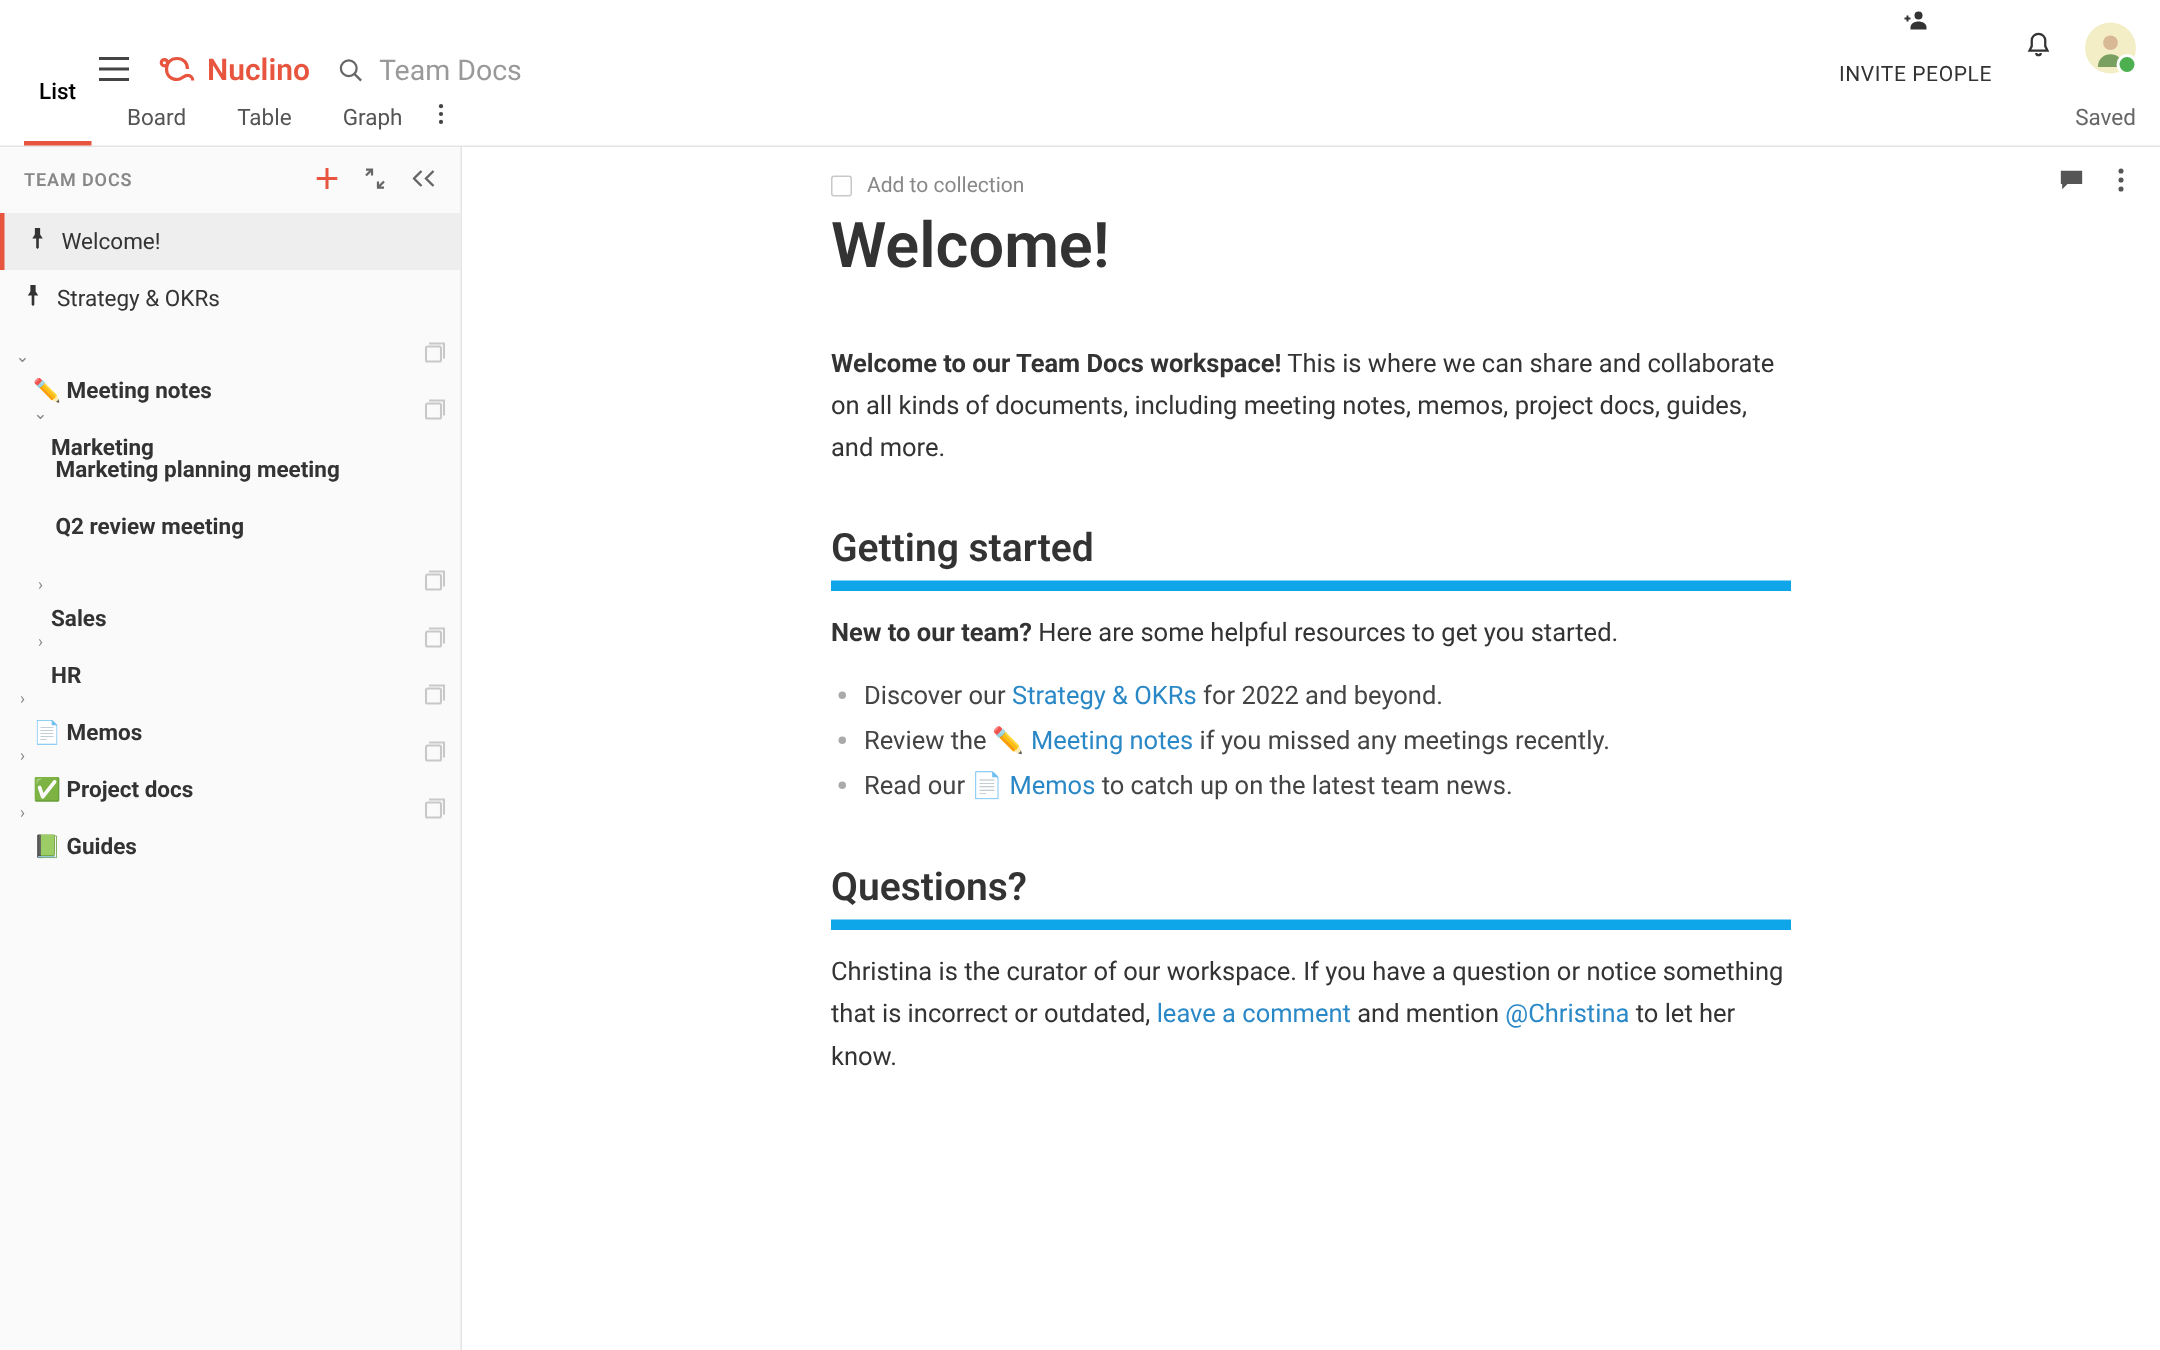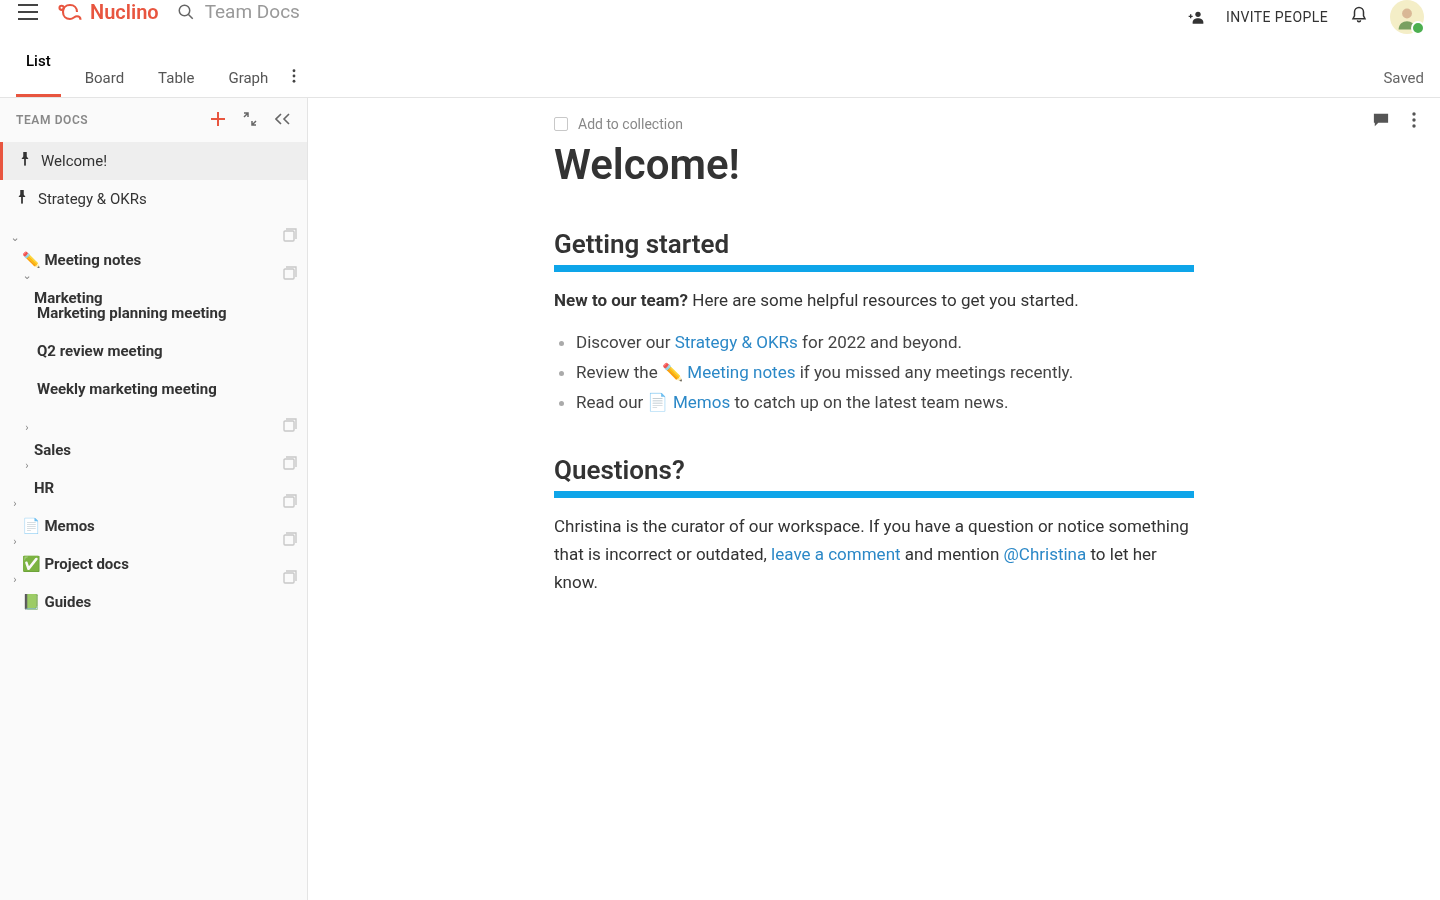--- a/index.html
+++ b/index.html
@@ -1,28 +1,28 @@
 <!DOCTYPE html>
 <html><head>
 <meta charset="utf-8">
 <style>
 * { margin:0; padding:0; box-sizing:border-box; font-family:-apple-system,BlinkMacSystemFont,"Segoe UI",Roboto,sans-serif; }
 body { width:1440px; height:900px; overflow:hidden; background:#fff; color:#222; }
 
 
-.topbar { height:58px; display:flex; align-items:flex-start; padding:0 16px; }
+.topbar { height:58px; display:flex; align-items:flex-end; padding:0 16px;margin-left:48px; }
 .hamburger { width:24px; height:24px; display:flex; align-items:center; justify-content:center; margin-right:16px; cursor:pointer; }
 .logo { display:flex; align-items:center; color:#e8553f; font-weight:600; font-size:20px; margin-right:18px; }
 .logo svg { margin-right:6px; }
 .search-wrap { display:flex; align-items:center; color:#999; }
 .search-wrap svg { margin-right:10px; }
 .search-input { border:none; outline:none; font-size:19px; color:#888; background:transparent; width:300px; }
 .search-input::placeholder { color:#999; }
 .top-right { margin-left:auto; display:flex; align-items:center; gap:22px; }
-.invite { display:flex; align-items:center; gap:22px; font-size:14px; letter-spacing:0.4px; color:#333; cursor:pointer; }
+.invite { display:flex; align-items:center; gap:22px; font-size:14px; letter-spacing:0.4px; color:#333; cursor:pointer;flex-direction:column; }
 .bell { cursor:pointer; color:#333;}
 .avatar { width:34px; height:34px; border-radius:50%; background:#f4eec7; position:relative; display:flex; align-items:center; justify-content:center; overflow:visible; cursor:pointer; }
 .avatar::after{content:'';position:absolute;right:-1px;bottom:-1px;width:10px;height:10px;border-radius:50%;background:#4caf50;border:2px solid #fff;}
 .avatar svg{width:28px;height:28px;}
 
 
 .tabsrow { height:40px; display:flex; align-items:flex-end; padding:0 16px; border-bottom:1px solid #e4e4e4; }
 .tab { padding:0 10px 10px 10px; font-size:15px; color:#555; cursor:pointer; margin-right:14px; }
 .tab.active { color:#000; border-bottom:3px solid #e8553f; padding-bottom:24px; font-weight:500;}
 .tab-menu { cursor:pointer; padding-bottom:10px; color:#444;}
@@ -178,23 +178,20 @@
             <path d="M3 1h10v10"></path>
           </svg></span>
     </div>
 
     <div class="tree-item ind-2">
       <span class="lbl">Marketing planning meeting</span>
     </div>
     <div class="tree-item ind-2">
       <span class="lbl">Q2 review meeting</span>
     </div>
-    <div class="tree-item ind-2">
-      <span class="lbl">Weekly marketing meeting</span>
-    </div>
 
     <div class="tree-item ind-1 bold">
       <span class="chev">›</span>
       <span class="lbl">Sales</span>
       <span class="endico"><svg width="14" height="14" viewBox="0 0 14 14" fill="none" stroke="#c8c8c8" stroke-width="1.4">
             <rect x="1" y="3" width="10" height="10" rx="1"></rect>
             <path d="M3 1h10v10"></path>
           </svg></span>
     </div>
     <div class="tree-item ind-1 bold">
@@ -243,20 +240,21 @@
             <circle cx="2" cy="14" r="1.7"></circle>
           </svg></span>
     </div>
     <div class="doc">
       <div class="addcoll">
         <span class="box"></span>
         <span>Add to collection</span>
       </div>
       <h1>Welcome!</h1>
 
+      <p><b>Welcome to our Team Docs workspace!</b><span> This is where we can share and collaborate on all kinds of documents, including meeting notes, memos, project docs, guides, and more.</span></p>
 
       <h2>Getting started</h2>
       <p><b>New to our team?</b><span> Here are some helpful resources to get you started.</span></p>
       <ul>
         <li><span>Discover our </span><span class="lnk">Strategy &amp; OKRs</span><span> for 2022 and beyond.</span></li>
         <li><span>Review the ✏️ </span><span class="lnk">Meeting notes</span><span> if you missed any meetings recently.</span></li>
         <li><span>Read our 📄 </span><span class="lnk">Memos</span><span> to catch up on the latest team news.</span></li>
       </ul>
 
       <h2>Questions?</h2>

